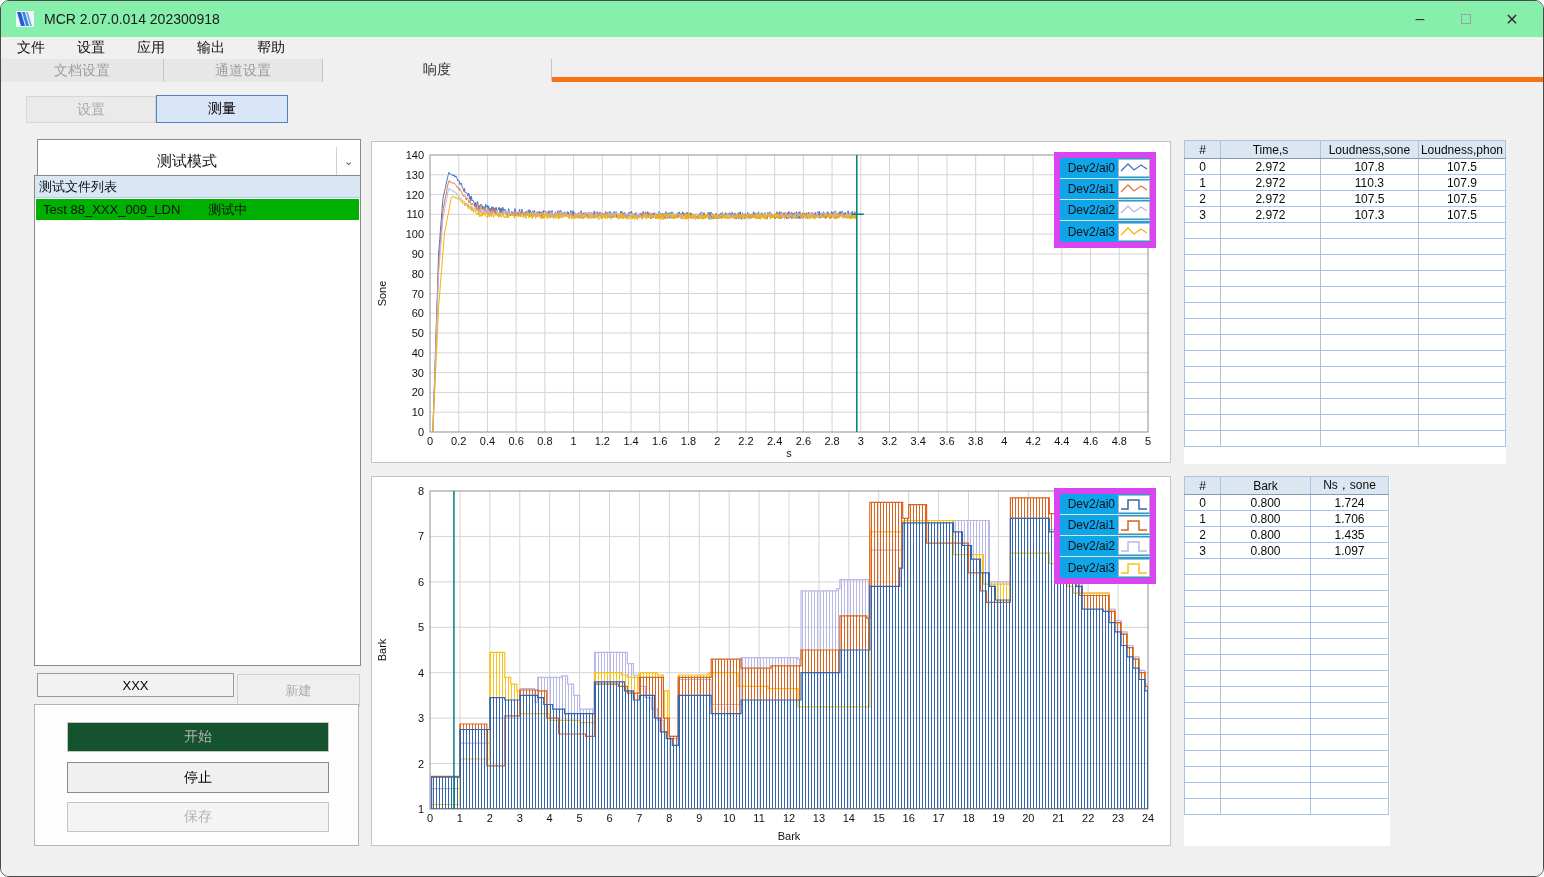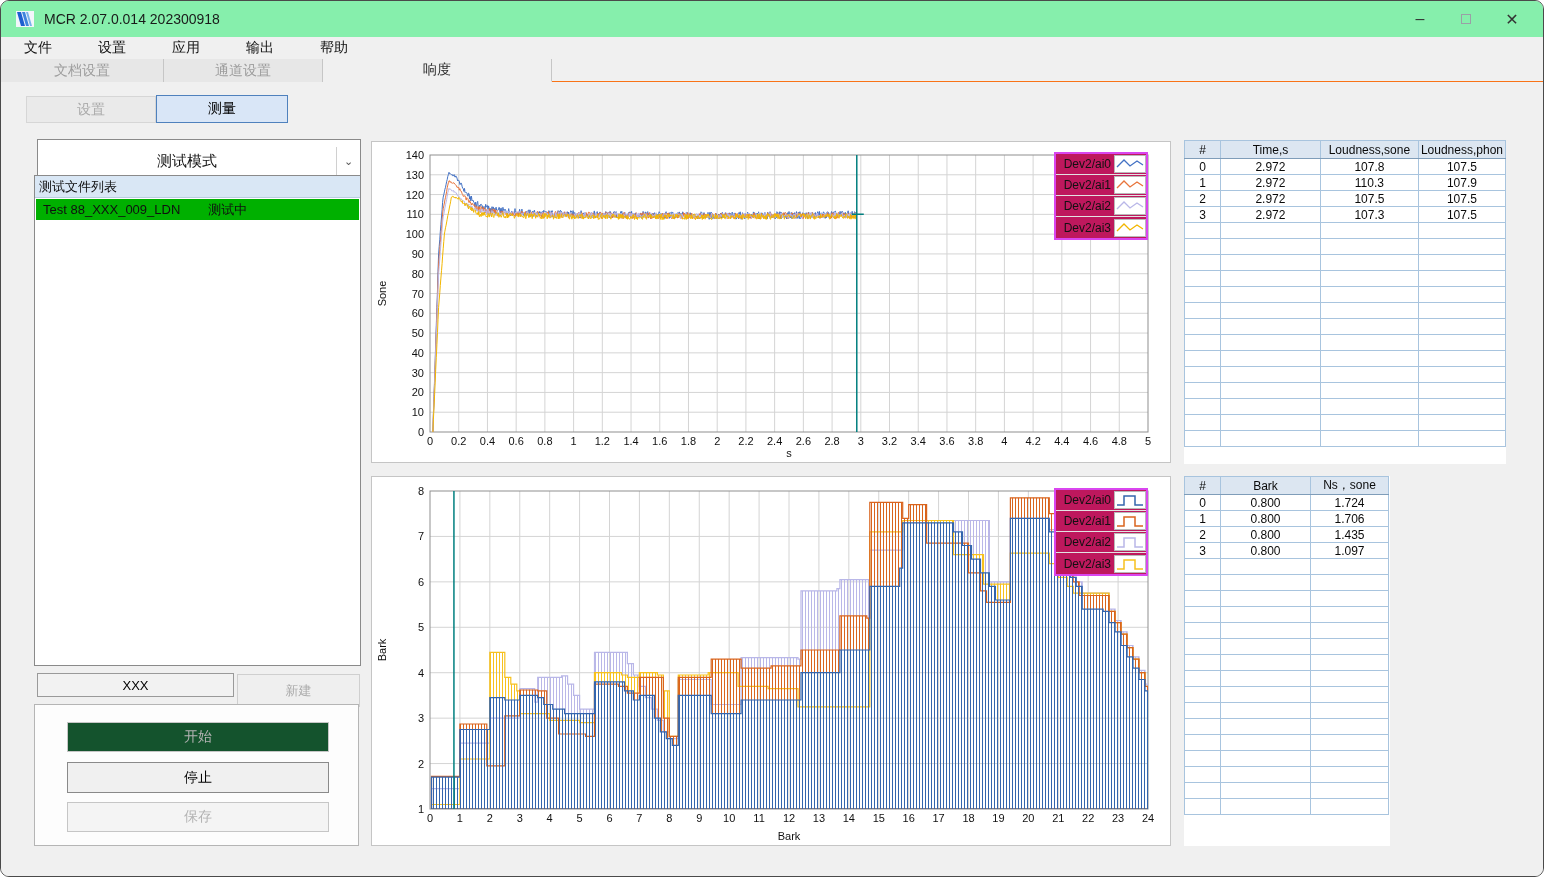--- a/index.html
+++ b/index.html
@@ -11,23 +11,23 @@
   #titlebar{position:absolute;left:0;top:0;width:100%;height:36px;background:#86efac;
     display:flex;align-items:center;}
   #app-icon{margin-left:14px;width:20px;height:20px;flex:0 0 auto;}
   #app-title{margin-left:9px;font-size:14px;color:#1a1a1a;}
   #win-controls{position:absolute;right:8px;top:0;height:36px;display:flex;align-items:center;}
   .winbtn{width:46px;height:34px;display:flex;align-items:center;justify-content:center;
     color:#333;font-size:16px;}
   .maxglyph{display:inline-block;width:10px;height:10px;border:1px solid #9aa0a6;}
   
   #menubar{position:absolute;left:0;top:36px;width:100%;height:22px;display:flex;align-items:center;}
-  .menu-item{padding:0 23px;font-size:14px;color:#111;}
+  .menu-item{padding:0 16px;font-size:14px;color:#111;}
   
-  #tabbar{position:absolute;left:0;top:58px;width:100%;height:23px;border-bottom:1px solid #f97316;display:flex;}
+  #tabbar{position:absolute;left:0;top:58px;width:100%;height:23px;border-bottom:5px solid #f97316;display:flex;}
   .tab{height:23px;display:flex;align-items:center;justify-content:center;font-size:14px;
     background:#e7e7e7;border-right:1px solid #c6c6c6;color:#9d9d9d;}
   .tab.active{background:#f0f0f0;color:#2b2b2b;border-bottom:1px solid #f0f0f0;margin-bottom:-1px;}
   
   #main{position:absolute;left:0;top:82px;width:1544px;height:795px;background:#f0f0f0;}
   .subbtn{position:absolute;display:flex;align-items:center;justify-content:center;font-size:14px;}
   #btn-setup{left:25px;top:13px;width:130px;height:27px;background:#eaeaea;border:1px solid #d6d6d6;color:#aaaaaa;}
   #btn-measure{left:155px;top:12px;width:132px;height:28px;background:#d9e6f7;border:1px solid #4f81bd;color:#000;}
   
   #mode-combo{position:absolute;left:36px;top:56px;width:324px;height:44px;background:#fff;
@@ -46,21 +46,21 @@
   #btn-new{position:absolute;left:236px;top:591px;width:123px;height:33px;background:#efefef;border:1px solid #cfcfcf;color:#ababab;}
   #control-box{position:absolute;left:33px;top:621px;width:325px;height:142px;background:#fdfdfd;border:1px solid #b5b5b5;}
   .ctl{position:absolute;left:32px;width:262px;height:30px;font-size:14px;}
   #btn-start{top:17px;background:#14532d;border:1px solid #c6c6c6;color:#b3b3b3;}
   #btn-stop{top:57px;height:31px;background:#f0f0f0;border:1px solid #8a8a8a;color:#000;}
   #btn-save{top:97px;background:#f4f4f4;border:1px solid #c6c6c6;color:#b3b3b3;}
   
   .chartbox{position:absolute;background:#ffffff;border:1px solid #c5c5c5;}
   #chart-loudness{left:370px;top:58px;width:800px;height:322px;}
   #chart-specific{left:370px;top:393px;width:800px;height:370px;}
-  .legend{position:absolute;background:#be185d;border:2px solid #d946ef;}
+  .legend{position:absolute;background:#0ea5e9;border:6px solid #d946ef;}
   .lrow{display:flex;align-items:center;height:21px;border-bottom:1px solid #e3e3e3;}
   .lrow:last-child{border-bottom:none;}
   .llabel{width:58px;text-align:right;font-size:12px;color:#111;padding-right:3px;}
   .licon{width:32px;height:18px;border:1px solid #b9b9b9;background:#fff;display:flex;align-items:center;justify-content:center;}
   
   .tablepanel{position:absolute;background:#ffffff;overflow:hidden;}
   #table-loudness{left:1183px;top:57px;width:322px;height:324px;}
   #table-ns{left:1183px;top:393px;width:206px;height:370px;}
   table.data{border-collapse:collapse;table-layout:fixed;}
   table.data th,table.data td{border:1px solid #a8c4de;font-size:12px;height:16px;

